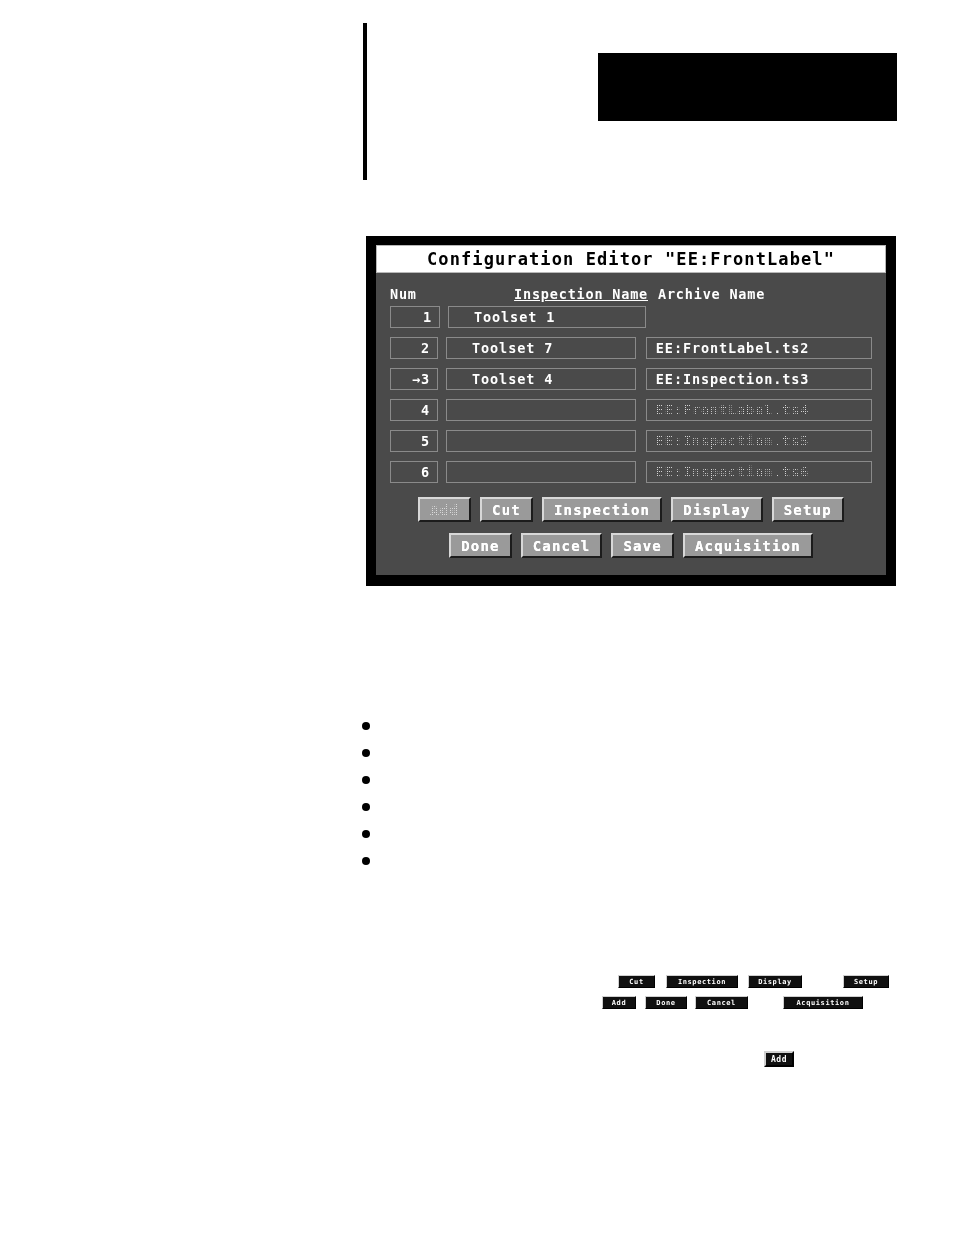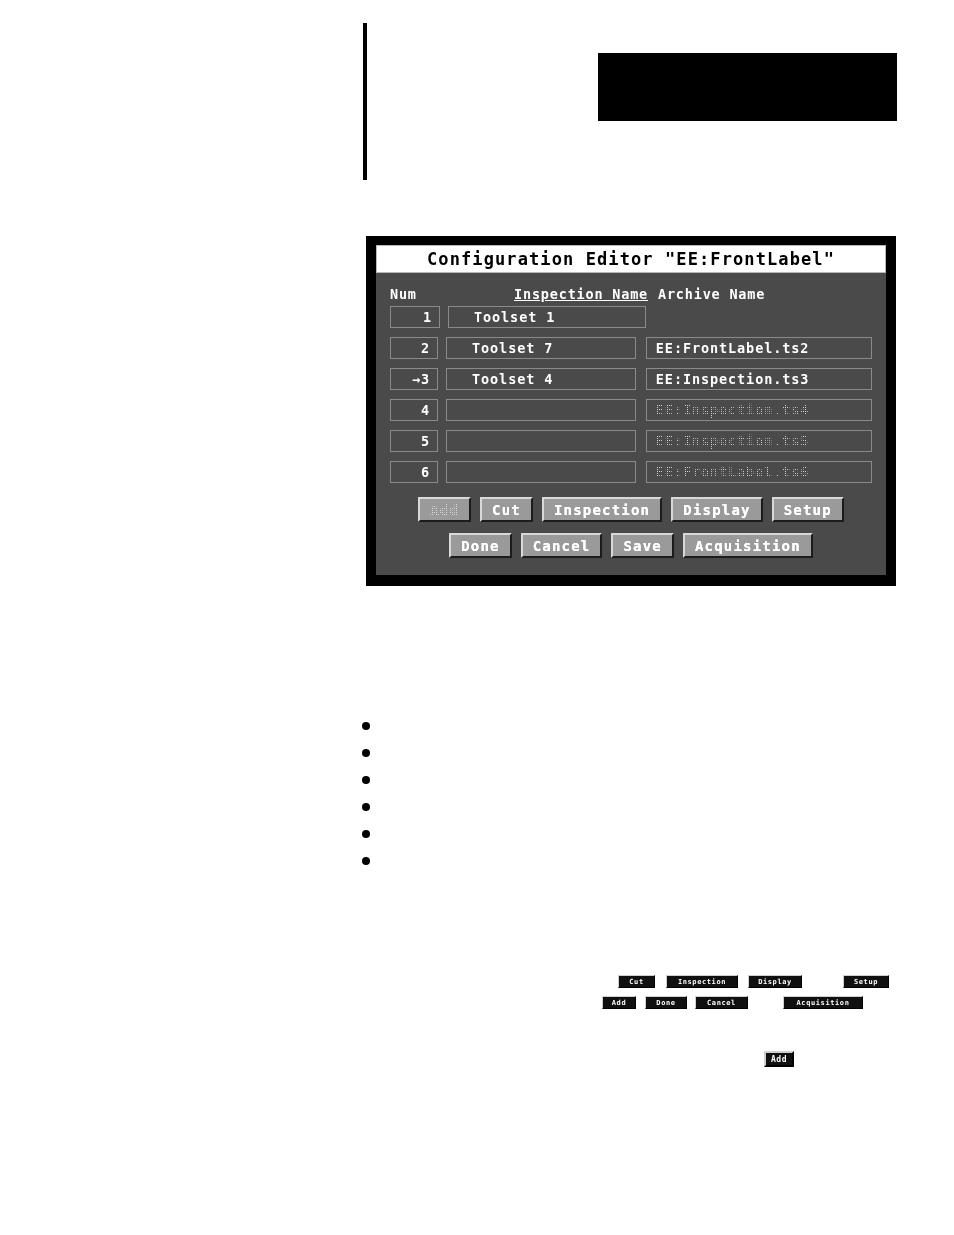--- a/index.html
+++ b/index.html
@@ -291,35 +291,35 @@
           </div>
           <div class="row">
             <div class="cell cell-num">→3</div>
             <div class="cell cell-name">Toolset 4</div>
             <div class="cell cell-arch">EE:Inspection.ts3</div>
           </div>
           <div class="row">
             <div class="cell cell-num">4</div>
             <div class="cell cell-name"></div>
             <div class="cell cell-arch">
-              <span class="dimtxt">EE:Inspection.ts4</span>
+              <span class="dimtxt">EE:FrontLabel.ts4</span>
             </div>
           </div>
           <div class="row">
             <div class="cell cell-num">5</div>
             <div class="cell cell-name"></div>
             <div class="cell cell-arch">
               <span class="dimtxt">EE:Inspection.ts5</span>
             </div>
           </div>
           <div class="row">
             <div class="cell cell-num">6</div>
             <div class="cell cell-name"></div>
             <div class="cell cell-arch">
-              <span class="dimtxt">EE:FrontLabel.ts6</span>
+              <span class="dimtxt">EE:Inspection.ts6</span>
             </div>
           </div>
         </div>
 
       <div class="btn-row btn-row-1" id="btn-row-1">
           <div class="btn disabled">
             <span>Add</span>
           </div>
           <div class="btn">Cut</div>
           <div class="btn">Inspection</div>

